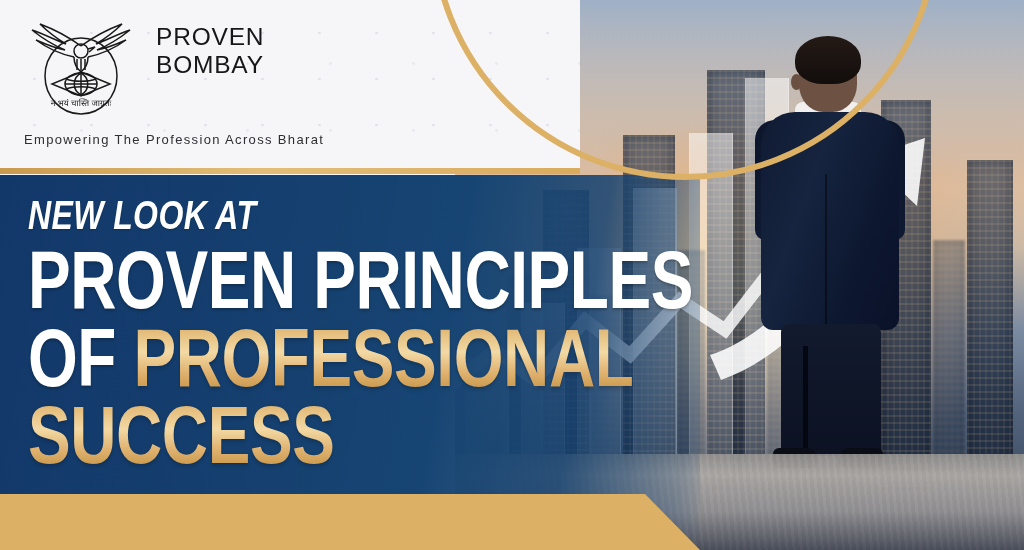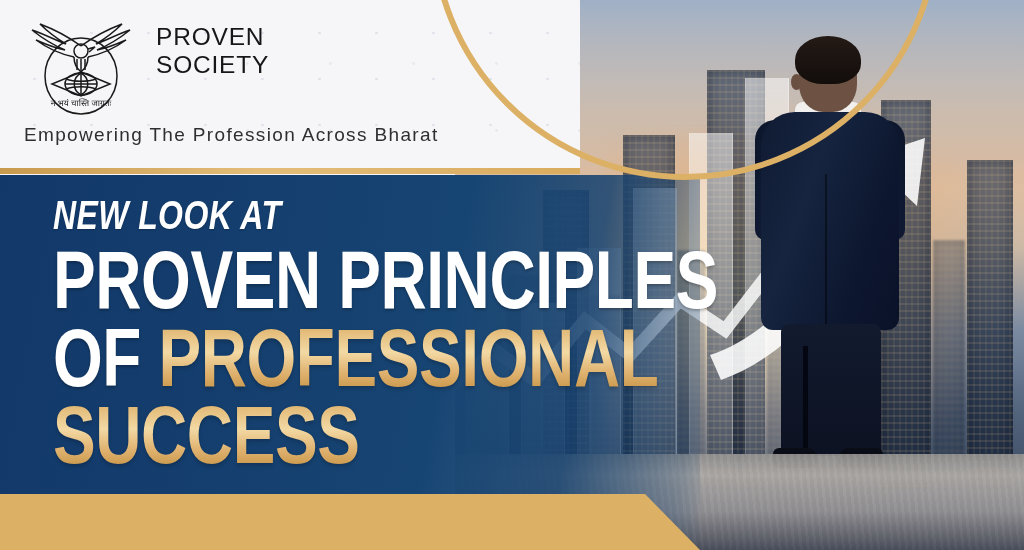--- a/index.html
+++ b/index.html
@@ -173,27 +173,27 @@
   }
   .emblem{ width:118px; height:112px; flex:0 0 auto; }
   .brand{
     margin-top:13px;
     font-family:"Liberation Sans", sans-serif;
     font-size:24.5px; line-height:1.16;
     letter-spacing:.8px; color:#17171a; font-weight:400;
   }
   .brand div{ white-space:nowrap; }
   .tagline{
-    position:absolute; left:24px; top:124px; z-index:6;
-    font-size:19px; letter-spacing:1.35px; color:#2f2f33; font-weight:400;
+    position:absolute; left:24px; top:132px; z-index:6;
+    font-size:13px; letter-spacing:1.35px; color:#2f2f33; font-weight:400;
     white-space:nowrap;
   }
 
   
-  .headline{ position:absolute; left:28px; top:196px; z-index:6;margin-left:25px; }
+  .headline{ position:absolute; left:28px; top:196px; z-index:6; }
   .kicker{
     font-family:"Liberation Sans Narrow","Liberation Sans", sans-serif;
     font-style:italic; font-weight:700;
     font-size:40px; line-height:.96; letter-spacing:.5px;
     color:#ffffff;
     transform:scaleX(.80); transform-origin:left center;
     white-space:nowrap;
     text-shadow:0 1px 2px rgba(0,0,0,.22);
   }
   .hl-row{
@@ -327,21 +327,21 @@
         <path d="M59 62 L 88 74 L 59 86 L 30 74 Z"></path>
         <ellipse cx="59" cy="74" rx="16" ry="11"></ellipse>
         <path d="M59 63 L 59 85 M 43 74 L 75 74"></path>
         <path d="M59 63 C 50 68 50 80 59 85 M 59 63 C 68 68 68 80 59 85"></path>
         <path d="M44 69 C 52 72 66 72 74 69 M 44 79 C 52 76 66 76 74 79"></path>
       </g>
       <text x="59" y="96" text-anchor="middle" font-size="8.5" font-family="'Liberation Sans', sans-serif" fill="#1a1a1a">न भयं चास्ति जाग्रतः</text>
     </svg>
     <div class="brand">
       <div>PROVEN</div>
-      <div>SOCIETY</div>
+      <div>BOMBAY</div>
     </div>
   </div>
 
   <div class="tagline">Empowering The Profession Across Bharat</div>
 
   <div class="headline">
     <div class="kicker">NEW LOOK AT</div>
     <div class="hl-row l1">
       <span class="w-white">PROVEN PRINCIPLES</span>
     </div>

